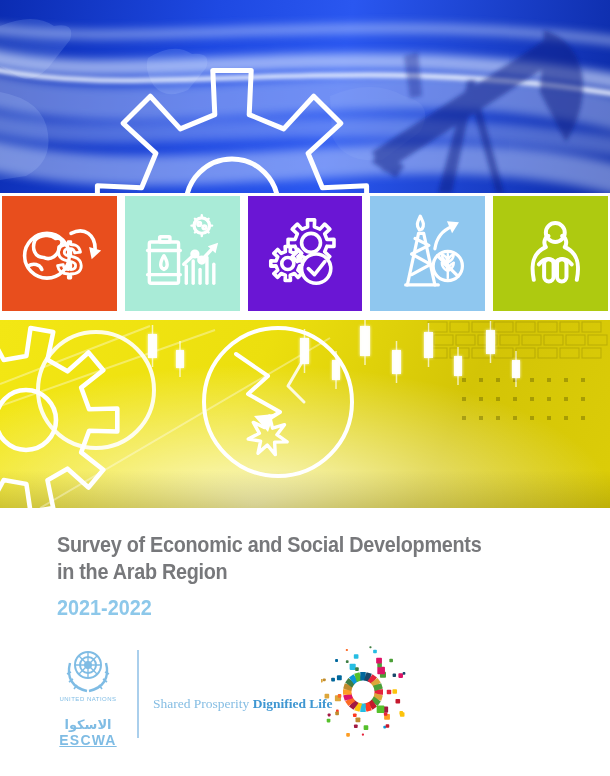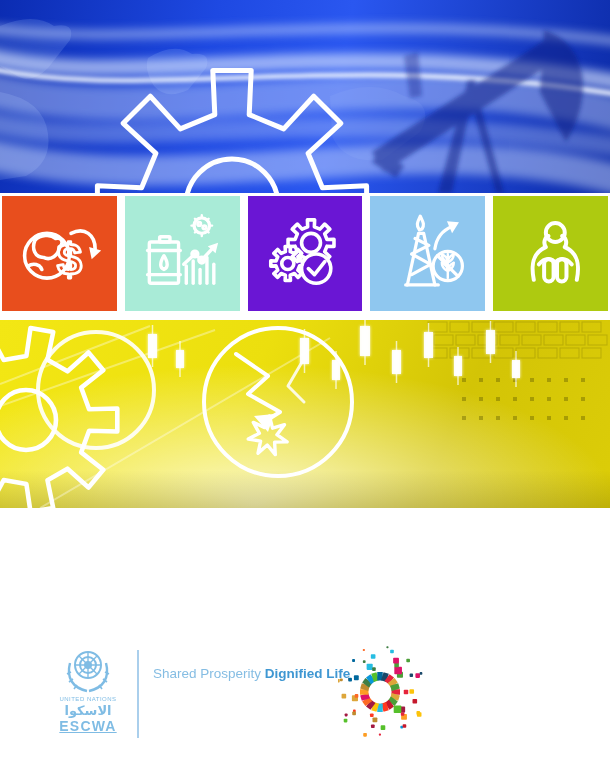--- a/index.html
+++ b/index.html
@@ -31,25 +31,25 @@
               letter-spacing:-0.3px;transform:scaleX(.9);transform-origin:left;white-space:nowrap;}
   .edition{font-size:22px;font-weight:bold;color:#8dc8ea;margin-top:10px;
            transform:scaleX(.9);transform-origin:left;}
 
   
   .footer{position:absolute;left:53px;top:648px;display:flex;align-items:flex-start;}
   .un-block{width:70px;display:flex;flex-direction:column;align-items:center;color:#7fbce4;}
   .emblem{display:block;}
   .emblem *{stroke:#7fbce4;}
   .un-caption{font-size:6px;letter-spacing:.5px;margin-top:2px;white-space:nowrap;}
-  .un-arabic{font-size:13px;font-weight:bold;margin-top:1px;
+  .un-arabic{font-size:13px;font-weight:bold;margin-top:15px;
              font-family:"DejaVu Sans",sans-serif;}
   .un-escwa{font-size:14px;font-weight:bold;letter-spacing:1.2px;text-decoration:underline;}
   .divider{width:2px;height:88px;background:#aacfec;margin:2px 14px 0 14px;}
-  .tagline{margin-top:18px;font-size:13.5px;white-space:nowrap;}
+  .tagline{margin-top:48px;font-size:13.5px;white-space:nowrap;font-family:Liberation Serif, serif;}
   .tagline .reg{color:#85bde3;}
   .tagline .bold{color:#3f97d2;font-weight:bold;}
   .sdg{margin-left:-12px;margin-top:-8px;}
 </style>
 </head>
 <body>
 
 <div class="page">
 
   <div class="banner">
@@ -272,20 +272,25 @@
         </g>
         <circle cx="278" cy="82" r="74" stroke-width="4"></circle>
         <polyline points="236,34 268,56 248,74 280,92 264,102" stroke-width="4"></polyline>
         <polygon points="254,96 268,112 274,94" fill="#fff" stroke="none"></polygon>
         <path id="crash-star" stroke-width="3.4" d="M287.1,121.9L274.6,122.1L275.3,134.6L267.3,125.0L258.0,133.3L260.6,121.1L248.2,119.0L259.4,113.3L253.3,102.4L264.7,107.6L269.5,96.1L272.5,108.2L284.5,104.7L276.9,114.7Z"></path>
         <polyline points="302,42 288,66 304,82" stroke-width="3" opacity=".85"></polyline>
       </g>
     </svg>
   </div>
 
+  <div class="title-block">
+    <div class="title-line">Survey of Economic and Social Developments</div>
+    <div class="title-line">in the Arab Region</div>
+    <div class="edition">2021-2022</div>
+  </div>
 
   <div class="footer">
     <div class="un-block">
       <svg class="emblem" width="52" height="46" viewBox="0 0 52 46" fill="none" stroke-width="2">
         <circle cx="26" cy="17" r="13"></circle>
         <circle cx="26" cy="17" r="8"></circle>
         <circle cx="26" cy="17" r="3" fill="#7fbce4" stroke="none"></circle>
         <path d="M13,17 L39,17 M26,4 L26,30 M17,8 L35,26 M35,8 L17,26" stroke-width="1.4"></path>
         <path d="M8,15 C4,30 11,40 25,43" stroke-width="2.4"></path>
         <path d="M44,15 C48,30 41,40 27,43" stroke-width="2.4"></path>

